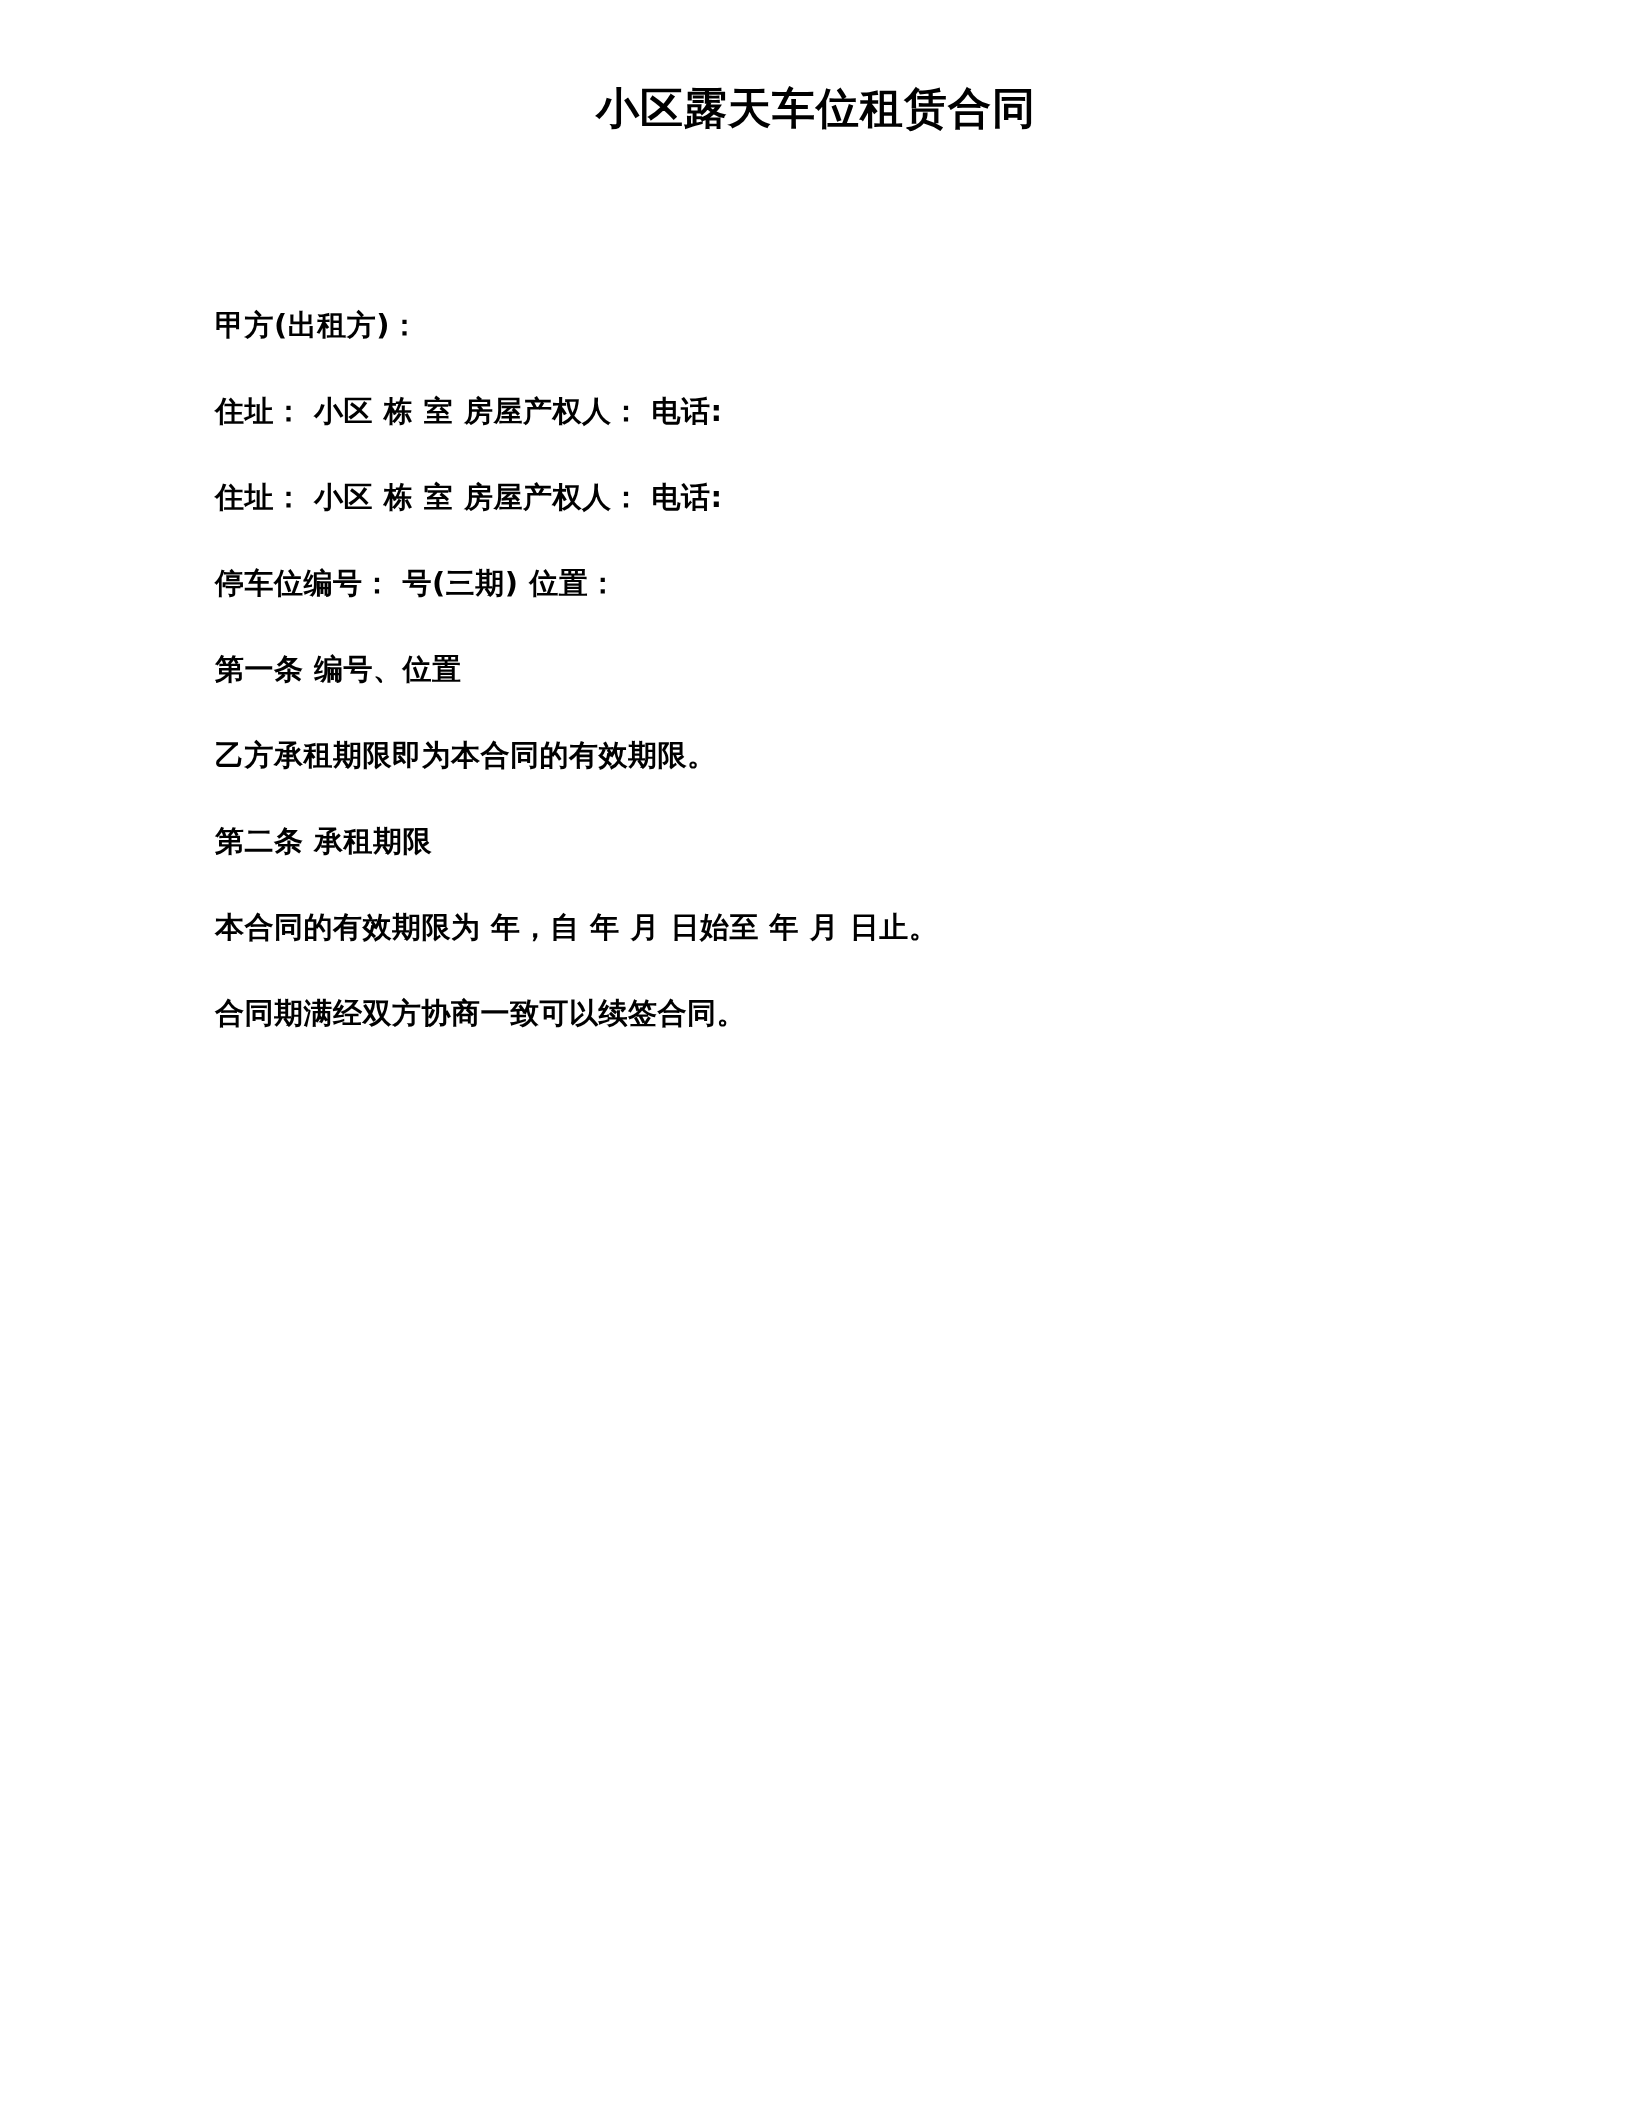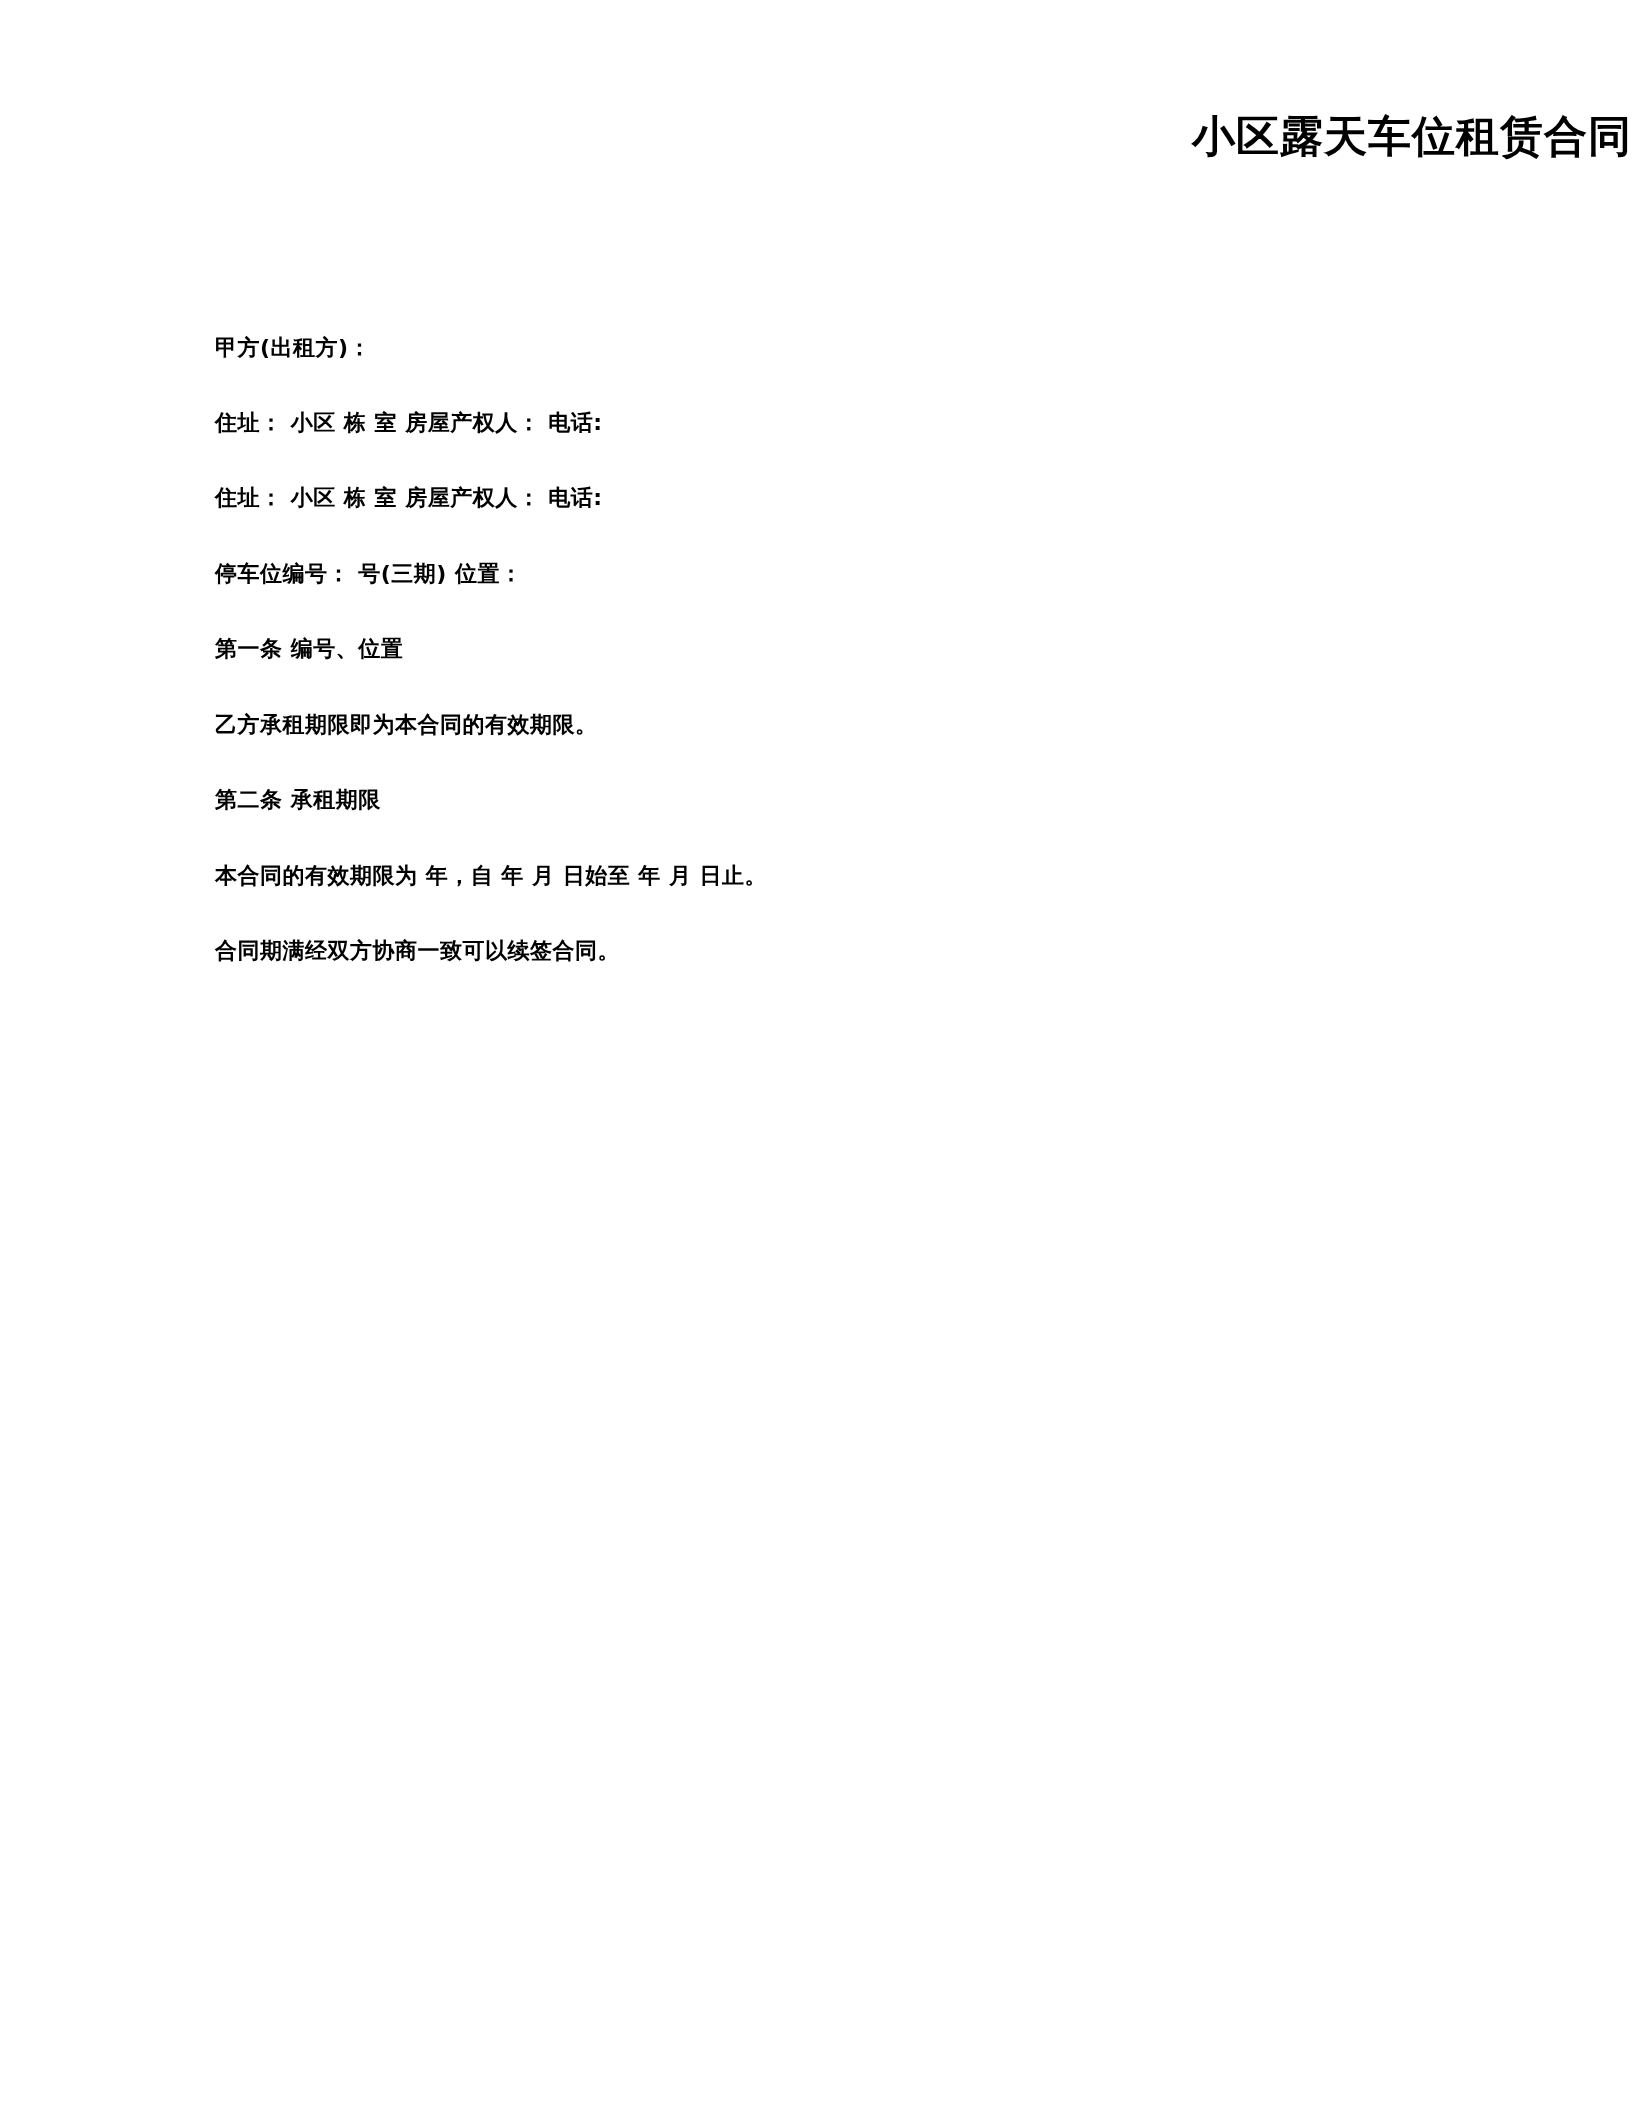--- a/index.html
+++ b/index.html
@@ -17,35 +17,35 @@
   .page {
     position: relative;
     width: 1632px;
     height: 2112px;
     box-sizing: border-box;
     padding: 0;
     background: #ffffff;
     overflow: hidden;
   }
   .doc-title {
-    text-align: right;
+    text-align: center;
     font-size: 43px;
     font-weight: bold;
     letter-spacing: 1px;
     margin: 0;
-    padding-top: 111px;
+    padding-top: 83px;
     line-height: 1.2;
   }
   .body-block {
     margin-top: 168px;
     padding-left: 215px;
     padding-right: 195px;
   }
   .para {
-    font-size: 22px;
+    font-size: 29px;
     line-height: 1.52;
     font-weight: bold;
     margin: 0 0 42px 0;
     letter-spacing: 0.5px;
   }
   .para.flow {
     margin-bottom: 42px;
     text-indent: 58px;
     text-align: justify;
     line-height: 1.72;

